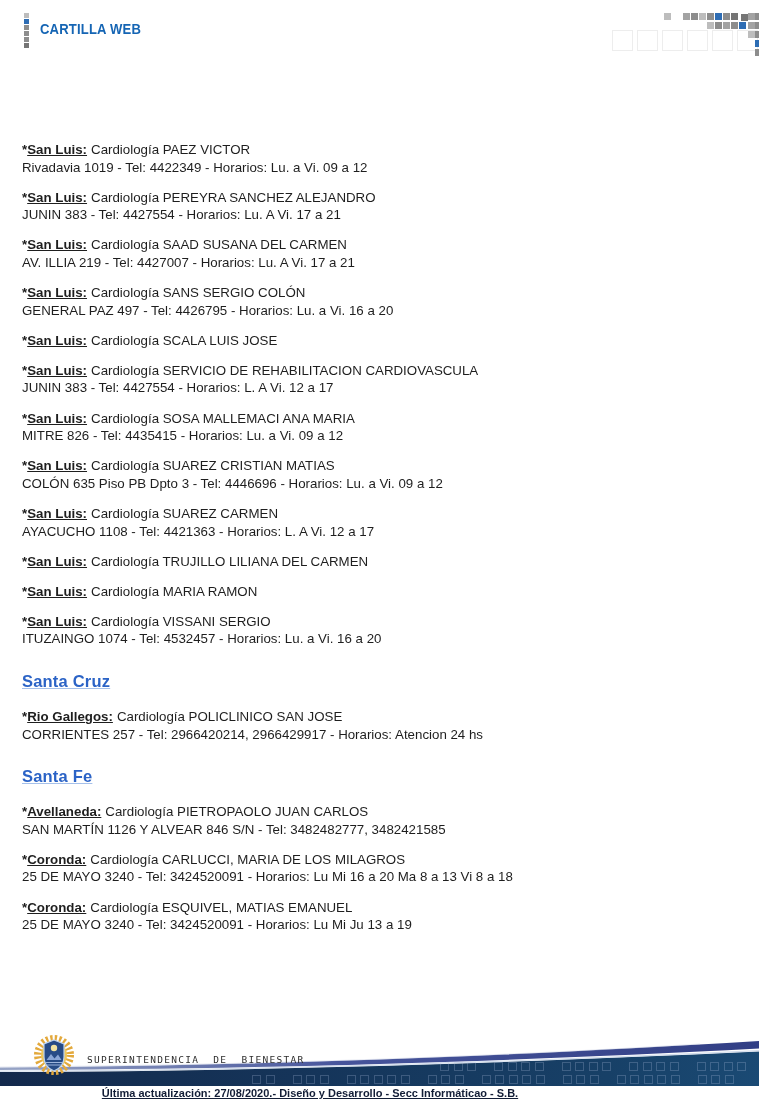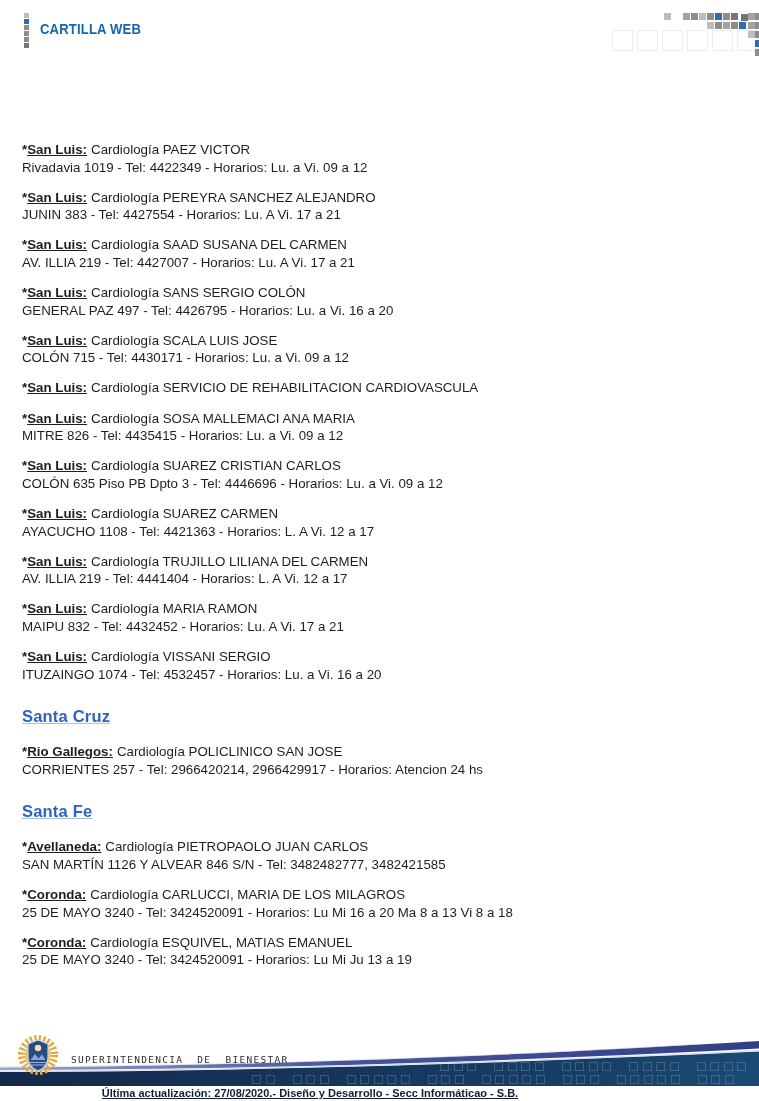--- a/index.html
+++ b/index.html
@@ -27,21 +27,21 @@
   .entry{margin:0 0 12.5px 0;font-size:13.3px;line-height:17.6px;color:#1e1e1e;}
   .entry .star{font-weight:700;}
   .entry .city{font-weight:700;text-decoration:underline;margin-right:4px;}
   .section-title{
     font-size:16.5px;font-weight:700;margin:24px 0 17px 0;
     color:var(--section-blue,#2b63c6);
     text-decoration:underline;text-decoration-color:#a5c0ea;
     letter-spacing:.2px;
   }
   
-  .footer-org{position:absolute;left:16px;top:1032px;height:46px;z-index:5;display:flex;align-items:center;}
+  .footer-org{position:absolute;left:32px;top:1032px;height:46px;z-index:5;display:flex;align-items:center;}
   .org-name{
     font-family:"DejaVu Sans Mono", monospace;
     font-size:9.5px;letter-spacing:1.3px;word-spacing:7px;color:#2e2e2e;
     margin-left:11px;margin-top:8px;white-space:nowrap;
   }
   .footer-band{position:absolute;left:0;top:1036px;width:759px;height:50px;z-index:1;}
   .band-squares{position:absolute;left:0;top:1036px;width:759px;height:50px;z-index:2;pointer-events:none;}
   .band-squares .sq{position:absolute;width:9px;height:9px;border:1px solid rgba(178,195,224,.26);box-sizing:border-box;}
   .footer-note{
     position:absolute;left:0;top:1087px;width:620px;text-align:center;z-index:5;
@@ -96,33 +96,33 @@
 <div class="directory">
   <p class="entry"><span class="star">*</span><span class="city">San Luis:</span><span class="provider">Cardiología PAEZ VICTOR</span><br><span class="details">Rivadavia 1019 - Tel: 4422349 - Horarios: Lu. a Vi. 09 a 12</span></p>
 
   <p class="entry"><span class="star">*</span><span class="city">San Luis:</span><span class="provider">Cardiología PEREYRA SANCHEZ ALEJANDRO</span><br><span class="details">JUNIN 383 - Tel: 4427554 - Horarios: Lu. A Vi. 17 a 21</span></p>
 
 
   <p class="entry"><span class="star">*</span><span class="city">San Luis:</span><span class="provider">Cardiología SAAD SUSANA DEL CARMEN</span><br><span class="details">AV. ILLIA 219 - Tel: 4427007 - Horarios: Lu. A Vi. 17 a 21</span></p>
 
   <p class="entry"><span class="star">*</span><span class="city">San Luis:</span><span class="provider">Cardiología SANS SERGIO COLÓN</span><br><span class="details">GENERAL PAZ 497 - Tel: 4426795 - Horarios: Lu. a Vi. 16 a 20</span></p>
 
-  <p class="entry"><span class="star">*</span><span class="city">San Luis:</span><span class="provider">Cardiología SCALA LUIS JOSE</span><br><span class="details">COLÓN 715 - Tel: 4430171 - Horarios: Lu. a Vi. 09 a 12</span></p>
-
-  <p class="entry"><span class="star">*</span><span class="city">San Luis:</span><span class="provider">Cardiología SERVICIO DE REHABILITACION CARDIOVASCULA</span><br></p>
+  <p class="entry"><span class="star">*</span><span class="city">San Luis:</span><span class="provider">Cardiología SCALA LUIS JOSE</span><br></p>
+
+  <p class="entry"><span class="star">*</span><span class="city">San Luis:</span><span class="provider">Cardiología SERVICIO DE REHABILITACION CARDIOVASCULA</span><br><span class="details">JUNIN 383 - Tel: 4427554 - Horarios: L. A Vi. 12 a 17</span></p>
 
   <p class="entry"><span class="star">*</span><span class="city">San Luis:</span><span class="provider">Cardiología SOSA MALLEMACI ANA MARIA</span><br><span class="details">MITRE 826 - Tel: 4435415 - Horarios: Lu. a Vi. 09 a 12</span></p>
 
-  <p class="entry"><span class="star">*</span><span class="city">San Luis:</span><span class="provider">Cardiología SUAREZ CRISTIAN CARLOS</span><br><span class="details">COLÓN 635 Piso PB Dpto 3 - Tel: 4446696 - Horarios: Lu. a Vi. 09 a 12</span></p>
+  <p class="entry"><span class="star">*</span><span class="city">San Luis:</span><span class="provider">Cardiología SUAREZ CRISTIAN MATIAS</span><br><span class="details">COLÓN 635 Piso PB Dpto 3 - Tel: 4446696 - Horarios: Lu. a Vi. 09 a 12</span></p>
 
   <p class="entry"><span class="star">*</span><span class="city">San Luis:</span><span class="provider">Cardiología SUAREZ CARMEN</span><br><span class="details">AYACUCHO 1108 - Tel: 4421363 - Horarios: L. A Vi. 12 a 17</span></p>
 
-  <p class="entry"><span class="star">*</span><span class="city">San Luis:</span><span class="provider">Cardiología TRUJILLO LILIANA DEL CARMEN</span><br><span class="details">AV. ILLIA 219 - Tel: 4441404 - Horarios: L. A Vi. 12 a 17</span></p>
-
-  <p class="entry"><span class="star">*</span><span class="city">San Luis:</span><span class="provider">Cardiología MARIA RAMON</span><br><span class="details">MAIPU 832 - Tel: 4432452 - Horarios: Lu. A Vi. 17 a 21</span></p>
+  <p class="entry"><span class="star">*</span><span class="city">San Luis:</span><span class="provider">Cardiología TRUJILLO LILIANA DEL CARMEN</span><br></p>
+
+  <p class="entry"><span class="star">*</span><span class="city">San Luis:</span><span class="provider">Cardiología MARIA RAMON</span><br></p>
 
   <p class="entry"><span class="star">*</span><span class="city">San Luis:</span><span class="provider">Cardiología VISSANI SERGIO</span><br><span class="details">ITUZAINGO 1074 - Tel: 4532457 - Horarios: Lu. a Vi. 16 a 20</span></p>
 <h2 class="section-title">Santa Cruz</h2>
   <p class="entry"><span class="star">*</span><span class="city">Rio Gallegos:</span><span class="provider">Cardiología POLICLINICO SAN JOSE</span><br><span class="details">CORRIENTES 257 - Tel: 2966420214, 2966429917 - Horarios: Atencion 24 hs</span></p>
 <h2 class="section-title">Santa Fe</h2>
   <p class="entry"><span class="star">*</span><span class="city">Avellaneda:</span><span class="provider">Cardiología PIETROPAOLO JUAN CARLOS</span><br><span class="details">SAN MARTÍN 1126 Y ALVEAR 846 S/N - Tel: 3482482777, 3482421585</span></p>
 
   <p class="entry"><span class="star">*</span><span class="city">Coronda:</span><span class="provider">Cardiología CARLUCCI, MARIA DE LOS MILAGROS</span><br><span class="details">25 DE MAYO 3240 - Tel: 3424520091 - Horarios: Lu Mi 16 a 20 Ma 8 a 13 Vi 8 a 18</span></p>
 
   <p class="entry"><span class="star">*</span><span class="city">Coronda:</span><span class="provider">Cardiología ESQUIVEL, MATIAS EMANUEL</span><br><span class="details">25 DE MAYO 3240 - Tel: 3424520091 - Horarios: Lu Mi Ju 13 a 19</span></p>

